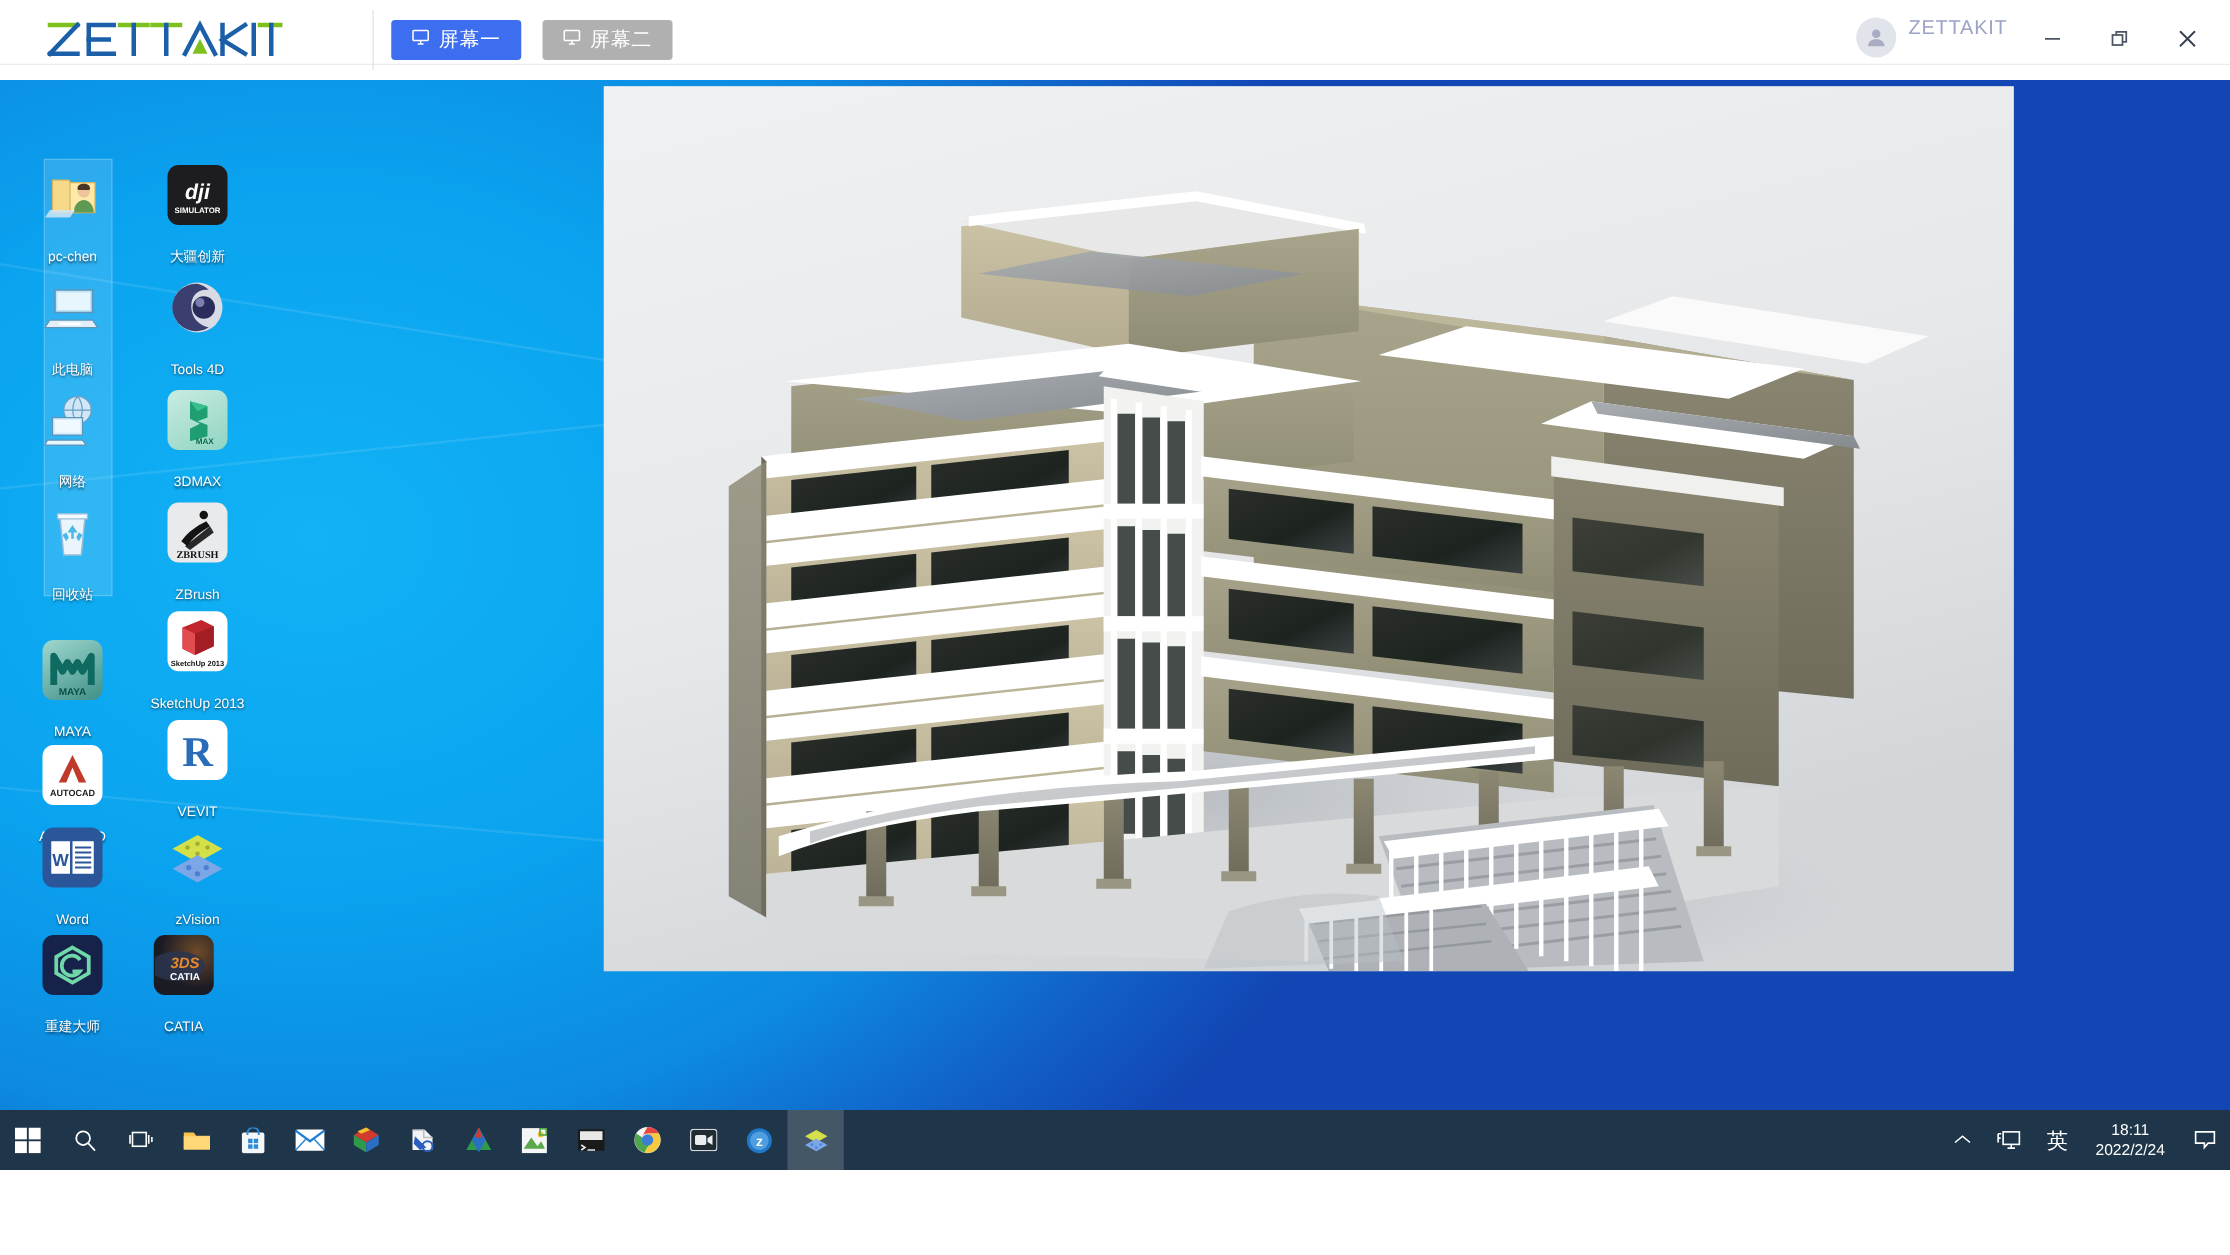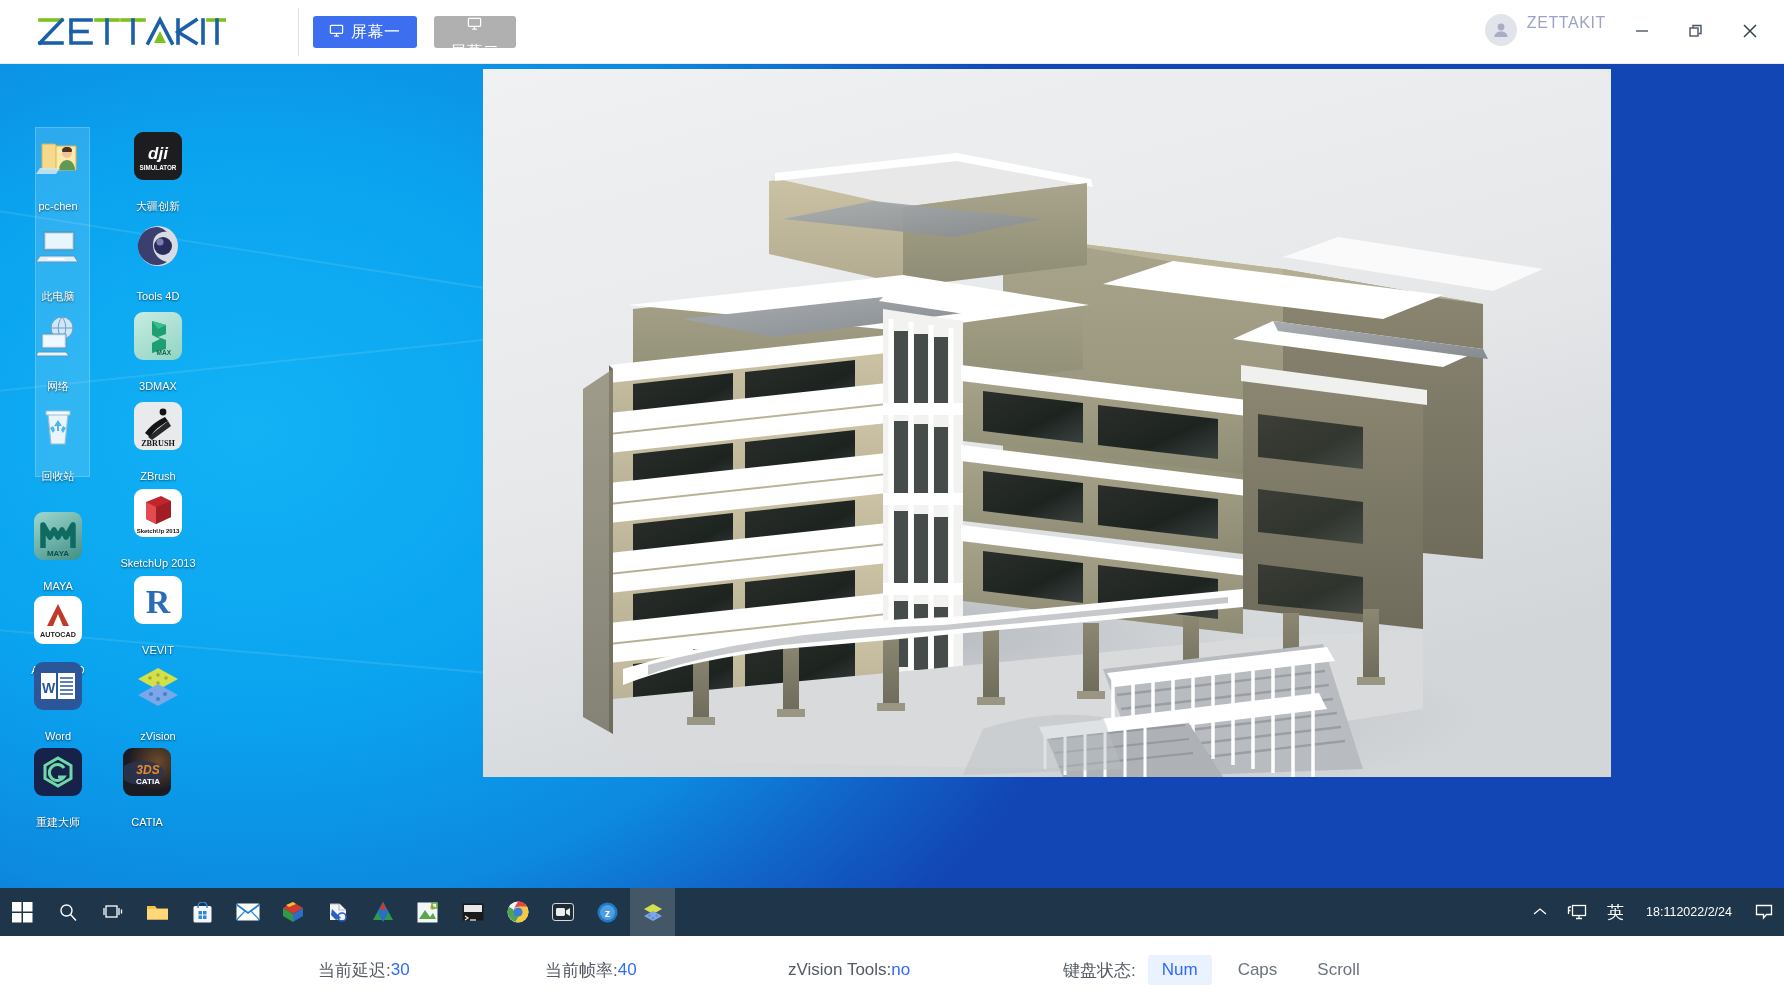--- a/index.html
+++ b/index.html
@@ -3,34 +3,34 @@
 <meta charset="utf-8">
 <style>
   * { margin:0; padding:0; box-sizing:border-box; }
   html,body { width:1784px; height:1004px; overflow:hidden;
     font-family:"Liberation Sans","DejaVu Sans",sans-serif; background:#fff; }
 
   
   #app { position:relative; width:1784px; height:1004px; background:#ffffff; }
 
   
-  #titlebar { position:absolute; left:0; top:0; width:1784px; height:64px;
+  #titlebar { position:absolute; left:0; top:0; width:1784px; height:52px;
     background:#ffffff; border-bottom:1px solid #e9ecef; }
   #logo { position:absolute; left:36px; top:12px; height:40px;
     display:flex; align-items:center; }
   #logo svg { display:block; }
   #titlebar-divider { position:absolute; left:298px; top:8px; width:1px; height:48px;
     background:#e0e3e8; }
 
   .scr-tab { position:absolute; top:16px; height:32px; border-radius:3px;
     display:flex; align-items:center; gap:7px; padding:0 16px;
     font-size:16px; color:#ffffff; cursor:pointer; user-select:none;
     letter-spacing:0.5px; }
   .scr-tab.active { background:#3d6ef0; left:313px; }
-  .scr-tab.inactive { background:#b0b0b0; left:434px;flex-direction:column; }
+  .scr-tab.inactive { background:#b0b0b0; left:434px; }
   .scr-tab svg { flex:0 0 auto; }
 
   #user-area { position:absolute; right:178px; top:14px;
     display:flex; align-items:flex-start; gap:10px; }
   #avatar { width:32px; height:32px; border-radius:50%; background:#e2e4ec;
     display:flex; align-items:center; justify-content:center; }
   #user-name { font-size:16px; color:#9ca3c4; letter-spacing:0.6px; }
 
   .win-btn { position:absolute; top:10px; width:44px; height:42px;
     display:flex; align-items:center; justify-content:center; cursor:pointer; }
@@ -75,21 +75,21 @@
   
   #taskbar { position:absolute; left:0; bottom:0; width:1784px; height:48px;
     background:#1f3549; display:flex; align-items:center; }
   .tb-item { width:45px; height:48px; display:flex; align-items:center;
     justify-content:center; cursor:pointer; position:relative; }
   .tb-item.active { background:rgba(255,255,255,0.17); }
   #tray { position:absolute; right:0; top:0; height:48px; display:flex;
     align-items:center; gap:0px; }
   .tray-item { height:48px; display:flex; align-items:center;
     justify-content:center; cursor:pointer; padding:0 10px; color:#fff; }
-  #clock { display:flex; flex-direction:row; align-items:center;
+  #clock { display:flex; flex-direction:column; align-items:center;
     justify-content:center; color:#fff; font-size:12.5px; line-height:16px;
     padding:0 12px; height:48px; cursor:pointer; }
 
   
   #statusbar { position:absolute; left:0; bottom:0; width:1784px; height:68px;
     background:#ffffff; display:flex; align-items:center;
     font-size:17px; color:#545b66; }
   .st-grp { display:flex; align-items:center; }
   .st-val { color:#2f6bff; }
   #st-latency { position:absolute; left:318px; }
@@ -786,38 +786,14 @@
         </div>
         <div class="tray-item">
           <svg width="20" height="18" viewBox="0 0 20 18" fill="none" stroke="#ffffff" stroke-width="1.3">
             <path d="M2.5 2.5 h15 v9 h-5 l-3 3.5 v-3.5 h-7z"></path>
           </svg>
         </div>
       </div>
     </div>
   </div>
 
-  <div id="statusbar">
-
-    <div class="st-grp" id="st-latency">
-      <span>当前延迟:</span>
-      <span class="st-val">30</span>
-    </div>
-
-    <div class="st-grp" id="st-fps">
-      <span>当前帧率:</span>
-      <span class="st-val">40</span>
-    </div>
-
-    <div class="st-grp" id="st-tools">
-      <span>zVision Tools:</span>
-      <span class="st-val">no</span>
-    </div>
-
-    <div id="st-kb">
-      <span>键盘状态:</span>
-      <span class="kb-key on">Num</span>
-      <span class="kb-key">Caps</span>
-      <span class="kb-key">Scroll</span>
-    </div>
-  </div>
 
 </div>
 
 </body></html>

